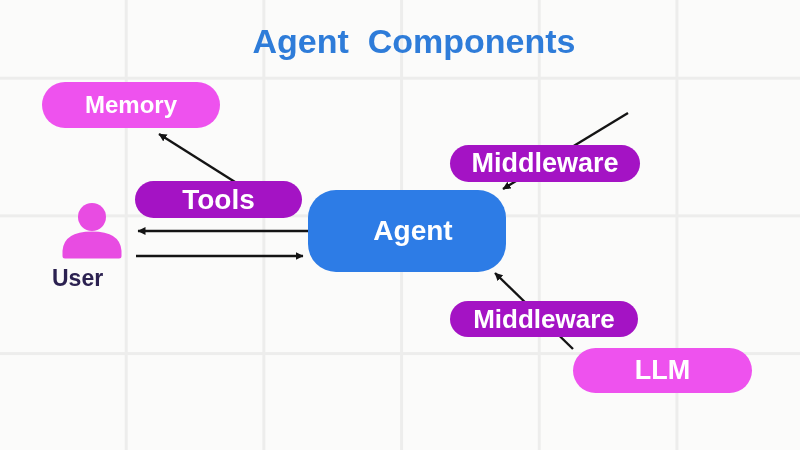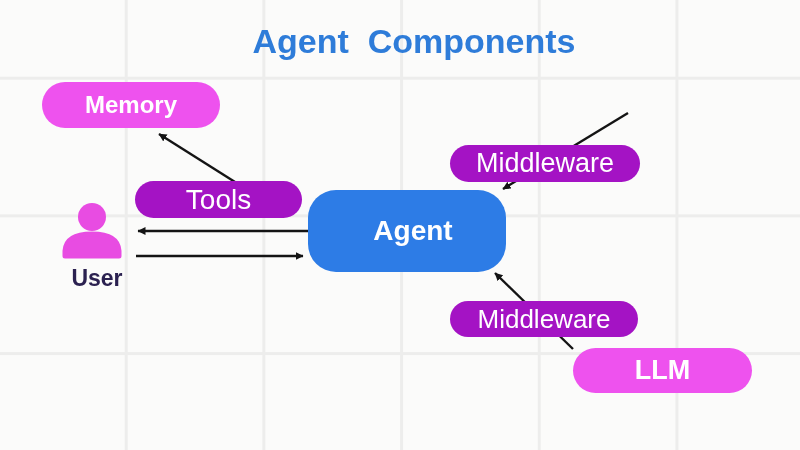--- a/index.html
+++ b/index.html
@@ -23,32 +23,32 @@
     text-align:center;
     font-size:34px;font-weight:bold;letter-spacing:0px;
     color:#2e7cd9;white-space:pre;z-index:3;
   }
   .arrows{position:absolute;left:0;top:0;z-index:1;pointer-events:none;}
   .node{
     position:absolute;display:flex;align-items:center;justify-content:center;
     color:#ffffff;z-index:2;box-sizing:border-box;
   }
   .pill-magenta{background:#ee52ee;border-radius:999px;font-weight:bold;}
-  .pill-purple{background:#a413c4;border-radius:999px;font-weight:normal;}
+  .pill-purple{background:#a413c4;border-radius:999px;font-weight:bold;}
   .box-blue{background:#2d7ce6;border-radius:28px;font-weight:bold;padding-left:12px;}
   .memory{left:42px;top:82px;width:178px;height:46px;font-size:24px;}
   .tools{left:628px;top:93px;width:167px;height:44px;font-size:23px;}
   .mw-top{left:450px;top:145px;width:190px;height:37px;font-size:27px;}
   .thread{left:135px;top:181px;width:167px;height:37px;font-size:28px;}
   .agent{left:308px;top:190px;width:198px;height:82px;font-size:28px;}
   .mw-bottom{left:450px;top:301px;width:188px;height:36px;font-size:26px;}
   .llm{left:573px;top:348px;width:179px;height:45px;font-size:27px;}
   .user-icon{position:absolute;left:60px;top:197px;z-index:2;}
   .user-label{
-    position:absolute;left:52px;top:265px;width:90px;text-align:center;
+    position:absolute;left:52px;top:265px;width:90px;text-align:left;
     font-size:23px;font-weight:bold;color:#2b2150;z-index:2;
   }
   .footer{
     position:absolute;left:30px;top:399px;
     font-size:39px;font-weight:bold;letter-spacing:-0.5px;
     color:#f0a6ef;z-index:3;white-space:pre;
   }
 </style>
 </head>
 <body>

